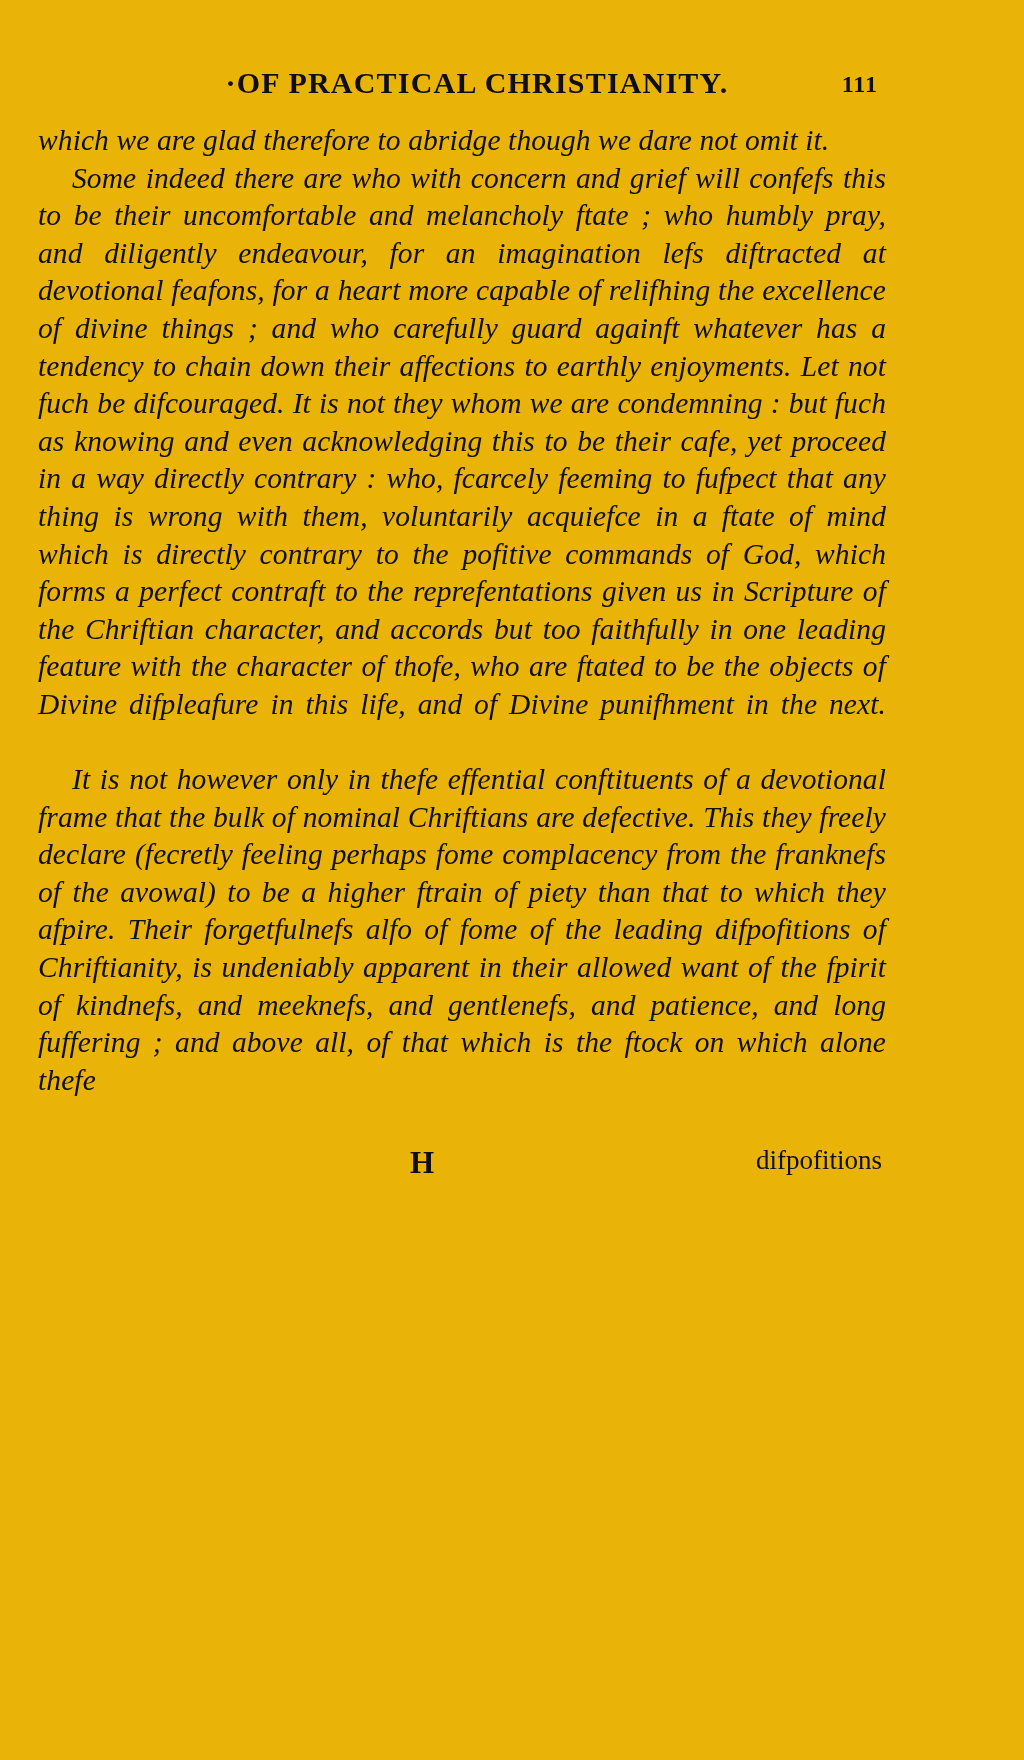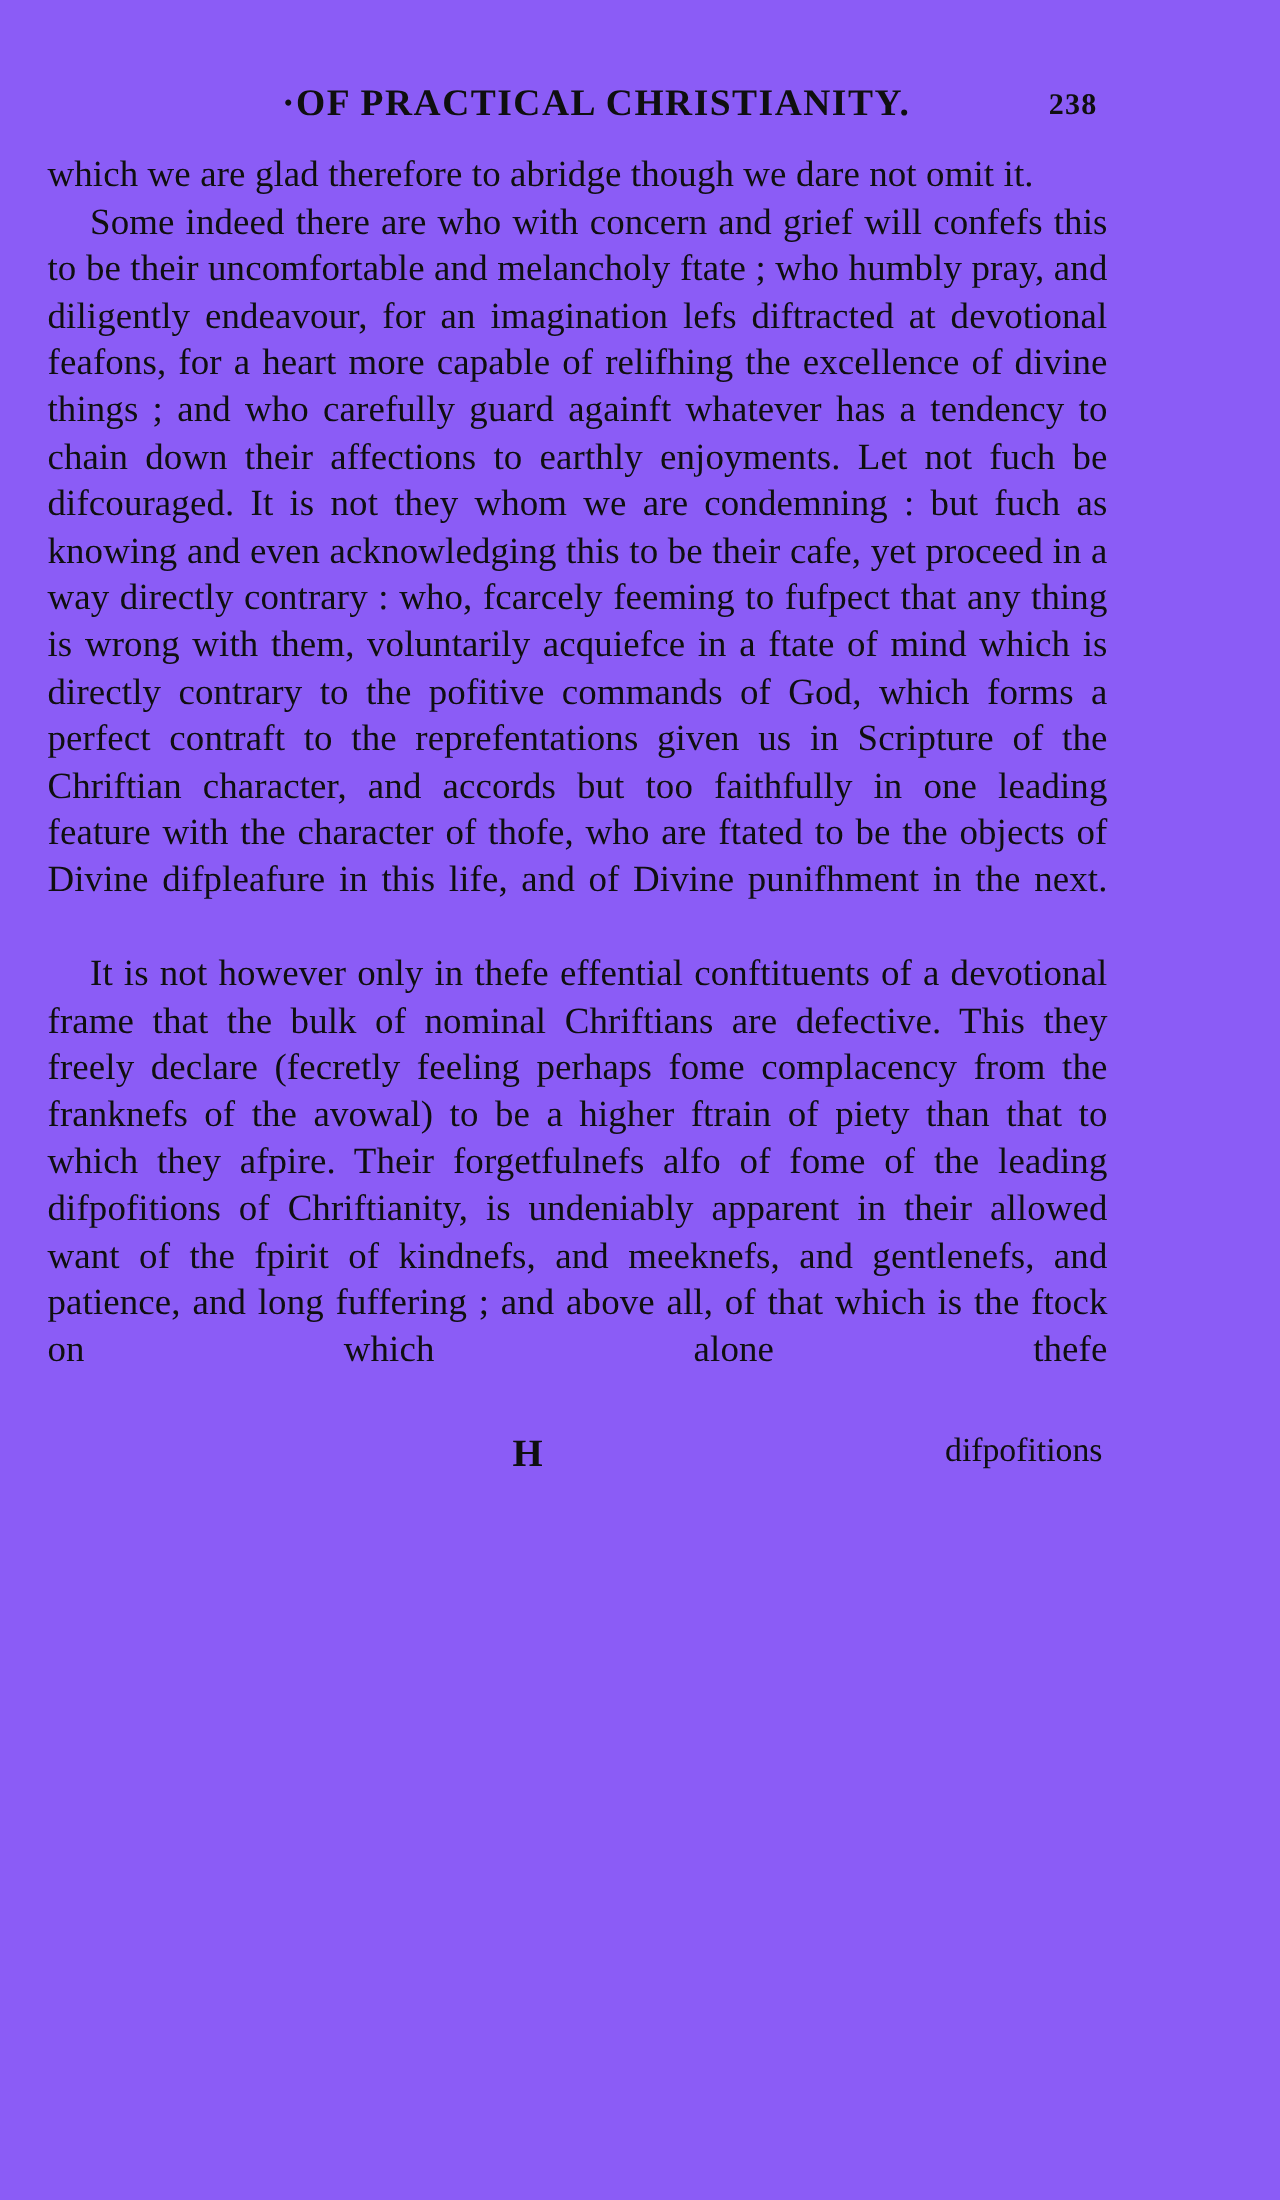--- a/index.html
+++ b/index.html
@@ -11,21 +11,21 @@
     width: 1024px;
     height: 1760px;
     font-family: "Liberation Serif", serif;
     color: #0f0f10;
     overflow: hidden;
   }
   .page {
     position: relative;
     width: 1024px;
     height: 1760px;
-    background: #8b5cf6;
+    background: #eab308;
   }
   .page-inner {
     position: absolute;
     left: 38px;
     top: 66px;
     width: 848px;
   }
   .running-head {
     display: flex;
     align-items: baseline;
@@ -51,20 +51,21 @@
   .body-text {
     font-size: 29.5px;
     line-height: 37.6px;
     text-align: justify;
     text-justify: inter-word;
     letter-spacing: 0.1px;
   }
   .para {
     margin: 0;
     text-align: justify;
+    font-style: italic;
   }
   .para.indent {
     text-indent: 34px;
   }
   .para + .para {
     margin-top: 0;
   }
   
   .para.full::after {
     content: "";
@@ -92,21 +93,21 @@
   }
 </style>
 </head>
 <body>
 
 <div class="page">
   <div class="page-inner">
 
     <div class="running-head">
       <span class="title">·OF PRACTICAL CHRISTIANITY.</span>
-      <span class="folio">238</span>
+      <span class="folio">111</span>
     </div>
 
     <div class="body-text">
       <p class="para">which we are glad therefore to abridge though we dare not omit it.</p>
       <p class="para indent full">Some indeed there are who with concern and grief will confefs this to be their uncomfortable and melancholy ftate ; who humbly pray, and diligently endeavour, for an imagination lefs diftracted at devotional feafons, for a heart more capable of relifhing the excellence of divine things ; and who carefully guard againft whatever has a tendency to chain down their affections to earthly enjoyments. Let not fuch be difcouraged. It is not they whom we are condemning : but fuch as knowing and even acknowledging this to be their cafe, yet proceed in a way directly contrary : who, fcarcely feeming to fufpect that any thing is wrong with them, voluntarily acquiefce in a ftate of mind which is directly contrary to the pofitive commands of God, which forms a perfect contraft to the reprefentations given us in Scripture of the Chriftian character, and accords but too faithfully in one leading feature with the character of thofe, who are ftated to be the objects of Divine difpleafure in this life, and of Divine punifhment in the next.</p>
       <p class="para indent full">It is not however only in thefe effential conftituents of a devotional frame that the bulk of nominal Chriftians are defective. This they freely declare (fecretly feeling perhaps fome complacency from the franknefs of the avowal) to be a higher ftrain of piety than that to which they afpire. Their forgetfulnefs alfo of fome of the leading difpofitions of Chriftianity, is undeniably apparent in their allowed want of the fpirit of kindnefs, and meeknefs, and gentlenefs, and patience, and long fuffering ; and above all, of that which is the ftock on which alone thefe</p>
     </div>
 
     <div class="footline">
       <span class="signature">H</span>

